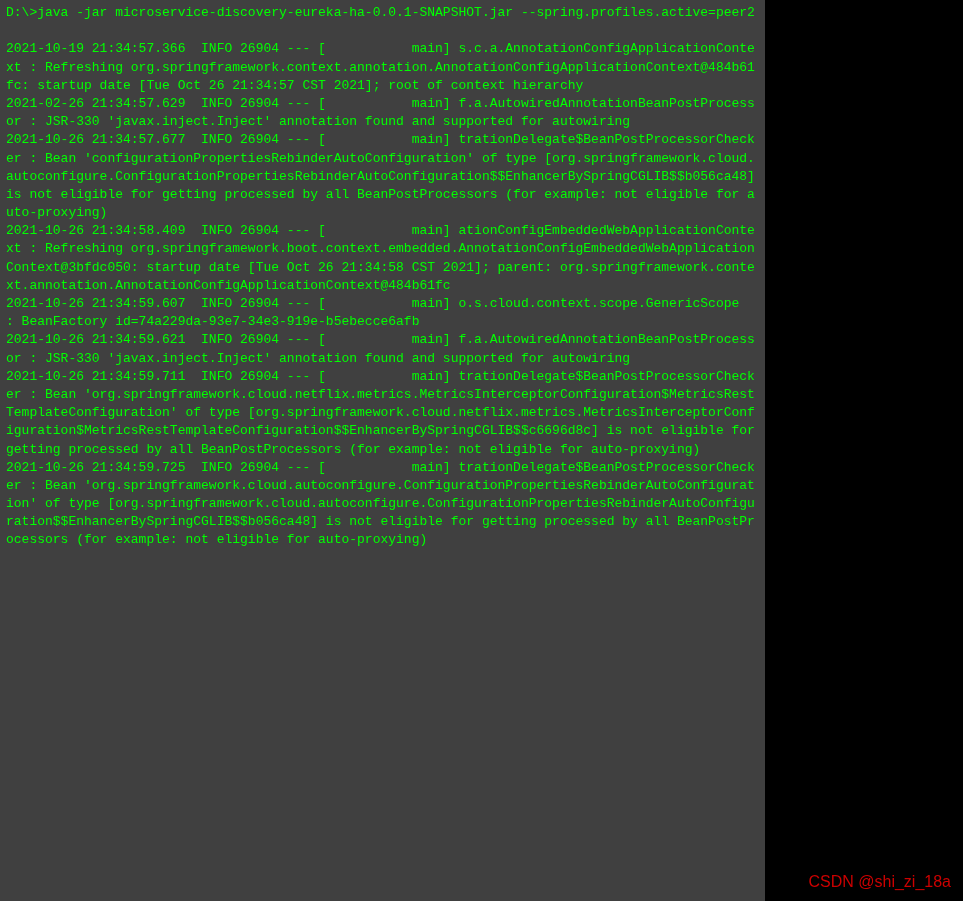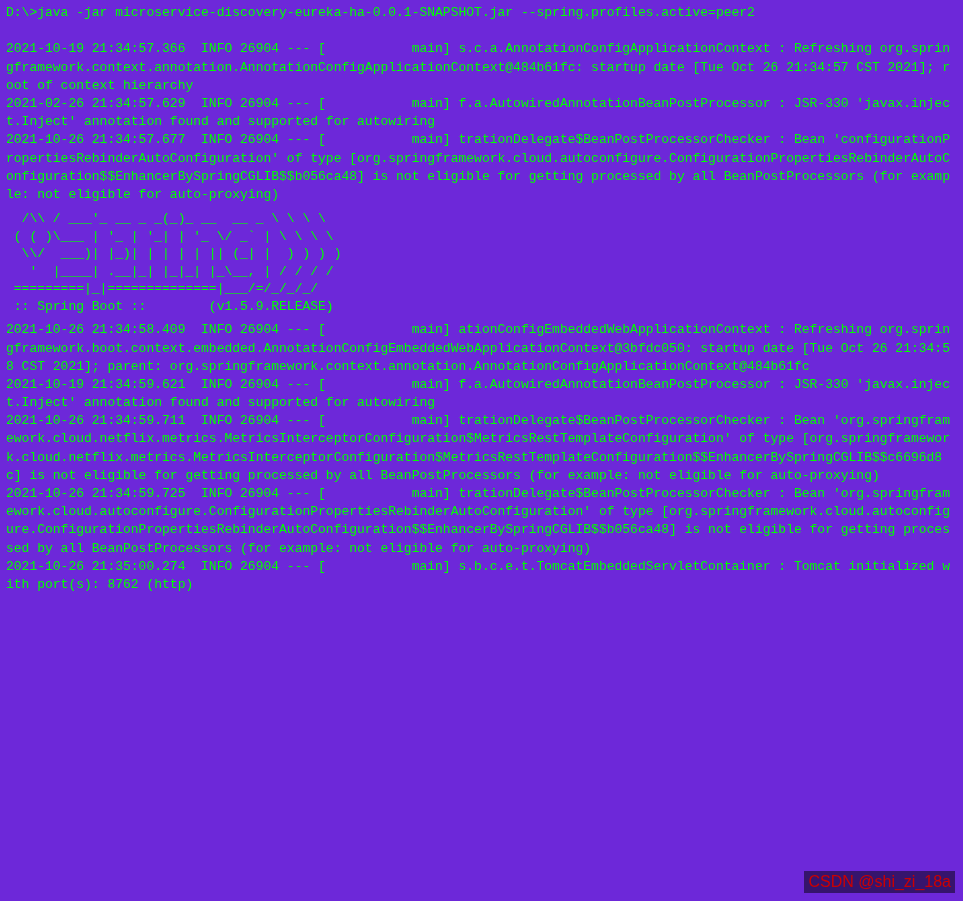--- a/index.html
+++ b/index.html
@@ -10,23 +10,23 @@
     body {
       background: #000000;
       width: 963px;
       min-height: 901px;
       font-family: 'Courier New', Courier, monospace;
       font-size: 13px;
       color: #00ff00;
       overflow: hidden;
     }
     #terminal {
-      width: 963px;
+      width: 765px;
       min-height: 901px;
-      background: #6d28d9;
+      background: #404040;
       padding: 4px 6px;
       overflow: hidden;
       position: relative;
     }
     .terminal-line {
       white-space: pre-wrap;
       word-break: break-all;
       line-height: 1.4;
       color: #00ff00;
     }
@@ -52,27 +52,21 @@
 <body>
 
 <div id="terminal">
 
   <div class="terminal-line">D:\&gt;java -jar microservice-discovery-eureka-ha-0.0.1-SNAPSHOT.jar --spring.profiles.active=peer2</div>
   <div class="terminal-line">&nbsp;</div>
   <div class="terminal-line">2021-10-19 21:34:57.366  INFO 26904 --- [           main] s.c.a.AnnotationConfigApplicationContext : Refreshing org.springframework.context.annotation.AnnotationConfigApplicationContext@484b61fc: startup date [Tue Oct 26 21:34:57 CST 2021]; root of context hierarchy</div>
   <div class="terminal-line">2021-02-26 21:34:57.629  INFO 26904 --- [           main] f.a.AutowiredAnnotationBeanPostProcessor : JSR-330 'javax.inject.Inject' annotation found and supported for autowiring</div>
   <div class="terminal-line">2021-10-26 21:34:57.677  INFO 26904 --- [           main] trationDelegate$BeanPostProcessorChecker : Bean 'configurationPropertiesRebinderAutoConfiguration' of type [org.springframework.cloud.autoconfigure.ConfigurationPropertiesRebinderAutoConfiguration$$EnhancerBySpringCGLIB$$b056ca48] is not eligible for getting processed by all BeanPostProcessors (for example: not eligible for auto-proxying)</div>
 
-  <div class="spring-logo">  /\\ / ___'_ __ _ _(_)_ __  __ _ \ \ \ \
- ( ( )\___ | '_ | '_| | '_ \/ _` | \ \ \ \
-  \\/  ___)| |_)| | | | | || (_| |  ) ) ) )
-   '  |____| .__|_| |_|_| |_\__, | / / / /
- =========|_|==============|___/=/_/_/_/
- :: Spring Boot ::        (v1.5.9.RELEASE)</div>
 
   <div class="terminal-line">2021-10-26 21:34:58.409  INFO 26904 --- [           main] ationConfigEmbeddedWebApplicationContext : Refreshing org.springframework.boot.context.embedded.AnnotationConfigEmbeddedWebApplicationContext@3bfdc050: startup date [Tue Oct 26 21:34:58 CST 2021]; parent: org.springframework.context.annotation.AnnotationConfigApplicationContext@484b61fc</div>
-  <div class="terminal-line">2021-10-19 21:34:59.621  INFO 26904 --- [           main] f.a.AutowiredAnnotationBeanPostProcessor : JSR-330 'javax.inject.Inject' annotation found and supported for autowiring</div>
+  <div class="terminal-line">2021-10-26 21:34:59.607  INFO 26904 --- [           main] o.s.cloud.context.scope.GenericScope     : BeanFactory id=74a229da-93e7-34e3-919e-b5ebecce6afb</div>
+  <div class="terminal-line">2021-10-26 21:34:59.621  INFO 26904 --- [           main] f.a.AutowiredAnnotationBeanPostProcessor : JSR-330 'javax.inject.Inject' annotation found and supported for autowiring</div>
   <div class="terminal-line">2021-10-26 21:34:59.711  INFO 26904 --- [           main] trationDelegate$BeanPostProcessorChecker : Bean 'org.springframework.cloud.netflix.metrics.MetricsInterceptorConfiguration$MetricsRestTemplateConfiguration' of type [org.springframework.cloud.netflix.metrics.MetricsInterceptorConfiguration$MetricsRestTemplateConfiguration$$EnhancerBySpringCGLIB$$c6696d8c] is not eligible for getting processed by all BeanPostProcessors (for example: not eligible for auto-proxying)</div>
   <div class="terminal-line">2021-10-26 21:34:59.725  INFO 26904 --- [           main] trationDelegate$BeanPostProcessorChecker : Bean 'org.springframework.cloud.autoconfigure.ConfigurationPropertiesRebinderAutoConfiguration' of type [org.springframework.cloud.autoconfigure.ConfigurationPropertiesRebinderAutoConfiguration$$EnhancerBySpringCGLIB$$b056ca48] is not eligible for getting processed by all BeanPostProcessors (for example: not eligible for auto-proxying)</div>
-  <div class="terminal-line">2021-10-26 21:35:00.274  INFO 26904 --- [           main] s.b.c.e.t.TomcatEmbeddedServletContainer : Tomcat initialized with port(s): 8762 (http)</div>
 </div>
 
 <div class="watermark">CSDN @shi_zi_18a</div>
 
 </body></html>

